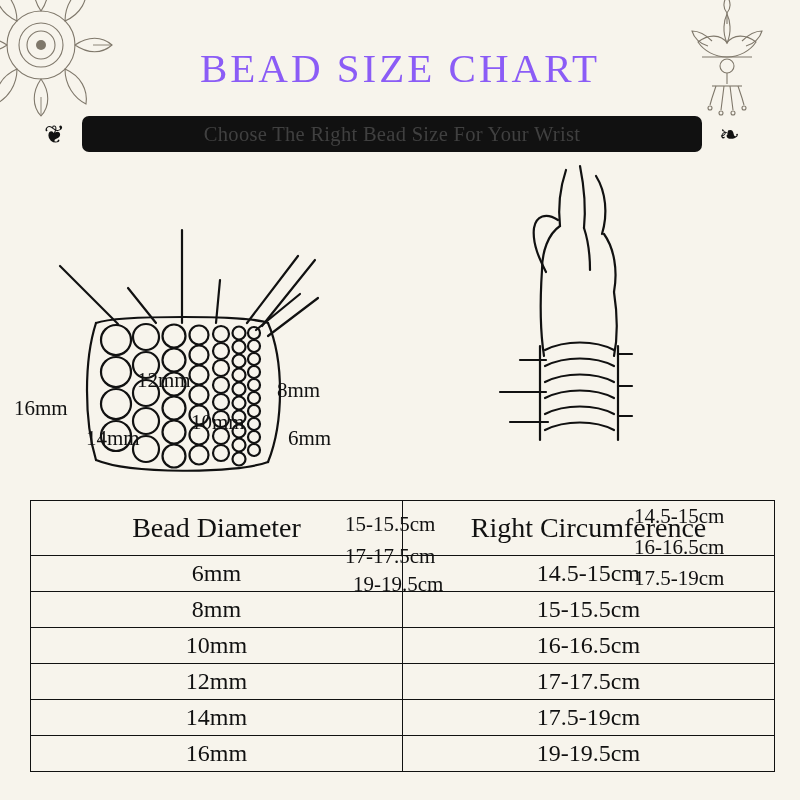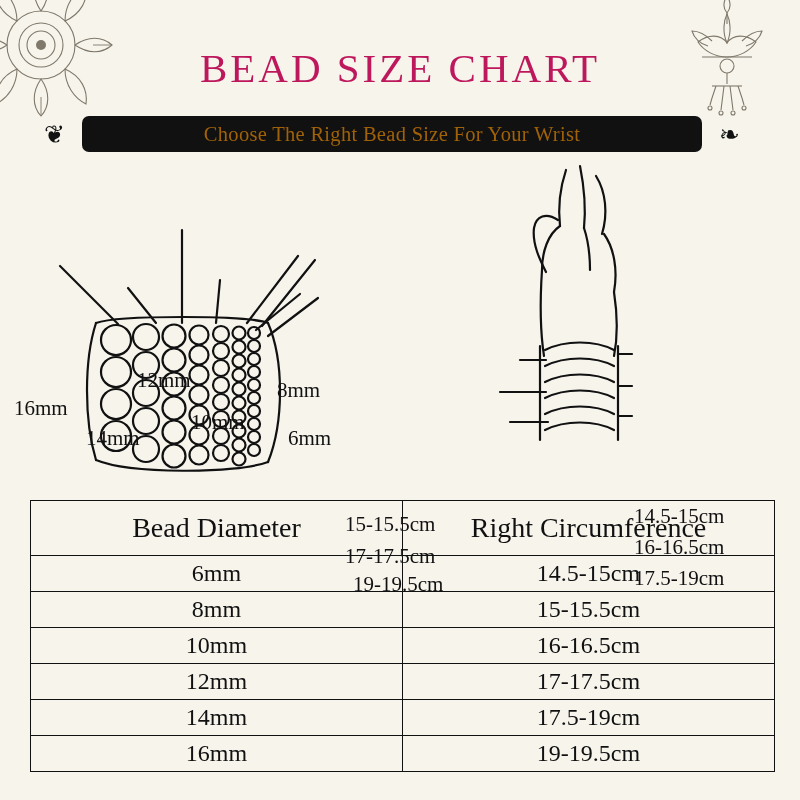--- a/index.html
+++ b/index.html
@@ -34,21 +34,21 @@
   
   .title {
     position: absolute;
     top: 44px;
     left: 0;
     width: 800px;
     text-align: center;
     font-size: 41px;
     letter-spacing: 3px;
     font-weight: normal;
-    color: #be185d;
+    color: #8b5cf6;
   }
   .subtitle-wrap {
     position: absolute;
     top: 116px;
     left: 72px;
     width: 640px;
     height: 36px;
   }
   .subtitle-bar {
     position: absolute;
@@ -60,21 +60,21 @@
     border-radius: 7px;
   }
   .subtitle-text {
     position: absolute;
     left: 10px;
     top: 0;
     width: 620px;
     height: 36px;
     line-height: 36px;
     text-align: center;
-    color: #a16207;
+    color: #404040;
     font-size: 20.5px;
     letter-spacing: 0.3px;
     white-space: nowrap;
   }
   .flourish {
     position: absolute;
     top: 4px;
     font-size: 25px;
     color: #111;
     line-height: 30px;

